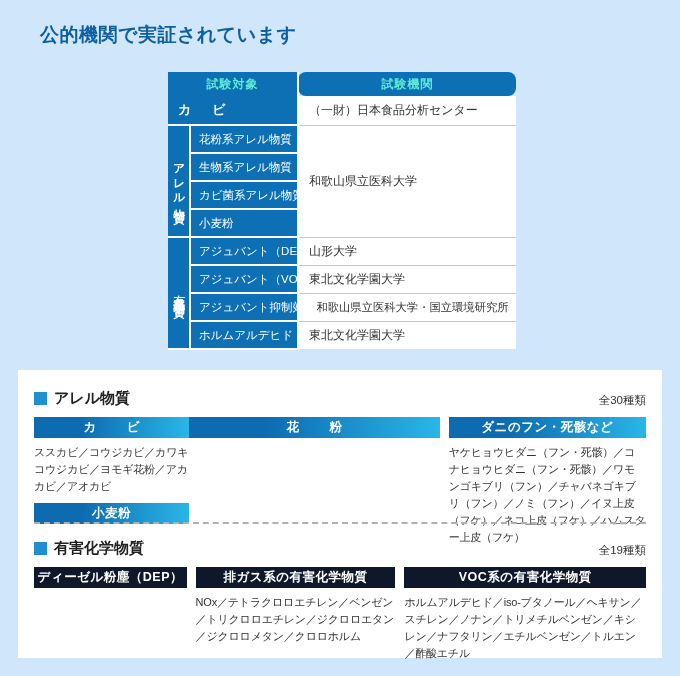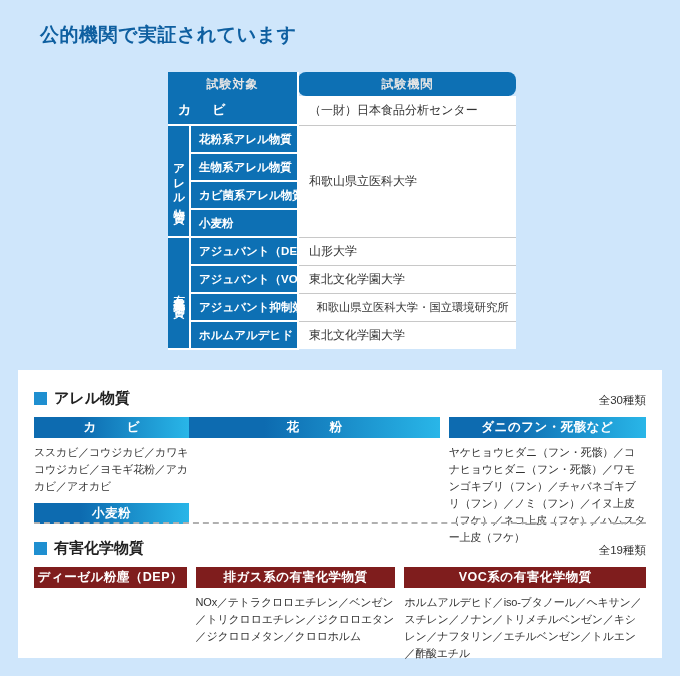--- a/index.html
+++ b/index.html
@@ -36,21 +36,21 @@
     border-collapse: collapse;
     table-layout: fixed;
     font-size: 11.5px;
   }
   .inst-table td, .inst-table th {
     padding: 0;
     margin: 0;
   }
   .th-blue {
     background: #0d70b4;
-    color: #e5e5e5;
+    color: #5eead4;
     font-weight: bold;
     font-size: 12px;
     text-align: center;
     height: 24px;
     border-right: 2px solid #ffffff;
     letter-spacing: 1px;
   }
   .th-blue.last { border-right: none; border-radius: 8px; }
 
   .cat-vert {
@@ -67,21 +67,21 @@
   .cat-vert span {
     writing-mode: vertical-rl;
     display: inline-block;
     letter-spacing: 2px;
     line-height: 1;
   }
   .sub-blue {
     background: #0d70b4;
     color: #ffffff;
     font-size: 11.5px;
-    font-weight: bold;
+    font-weight: normal;
     height: 26px;
     padding-left: 8px !important;
     border-bottom: 2px solid #ffffff;
     border-right: 2px solid #ffffff;
     white-space: nowrap;
   }
   .kabi-cell {
     background: #0d70b4;
     color: #ffffff;
     font-size: 13px;
@@ -152,21 +152,21 @@
     background: linear-gradient(to right, #0d6bb0 0%, #0d6bb0 30%, #29b6e8 100%);
     color: #ffffff;
     font-size: 12.5px;
     font-weight: bold;
     text-align: center;
     height: 21px;
     line-height: 21px;
     letter-spacing: 0.5px;
   }
   .colbar.flat {
-    background: #7f1d1d;
+    background: #0f172a;
   }
   .colbar.wide-sp { letter-spacing: 9px; text-indent: 9px; }
   .coltext {
     font-size: 11px;
     line-height: 1.55;
     color: #333333;
     margin-top: 6px;
     letter-spacing: -0.2px;
   }
 

